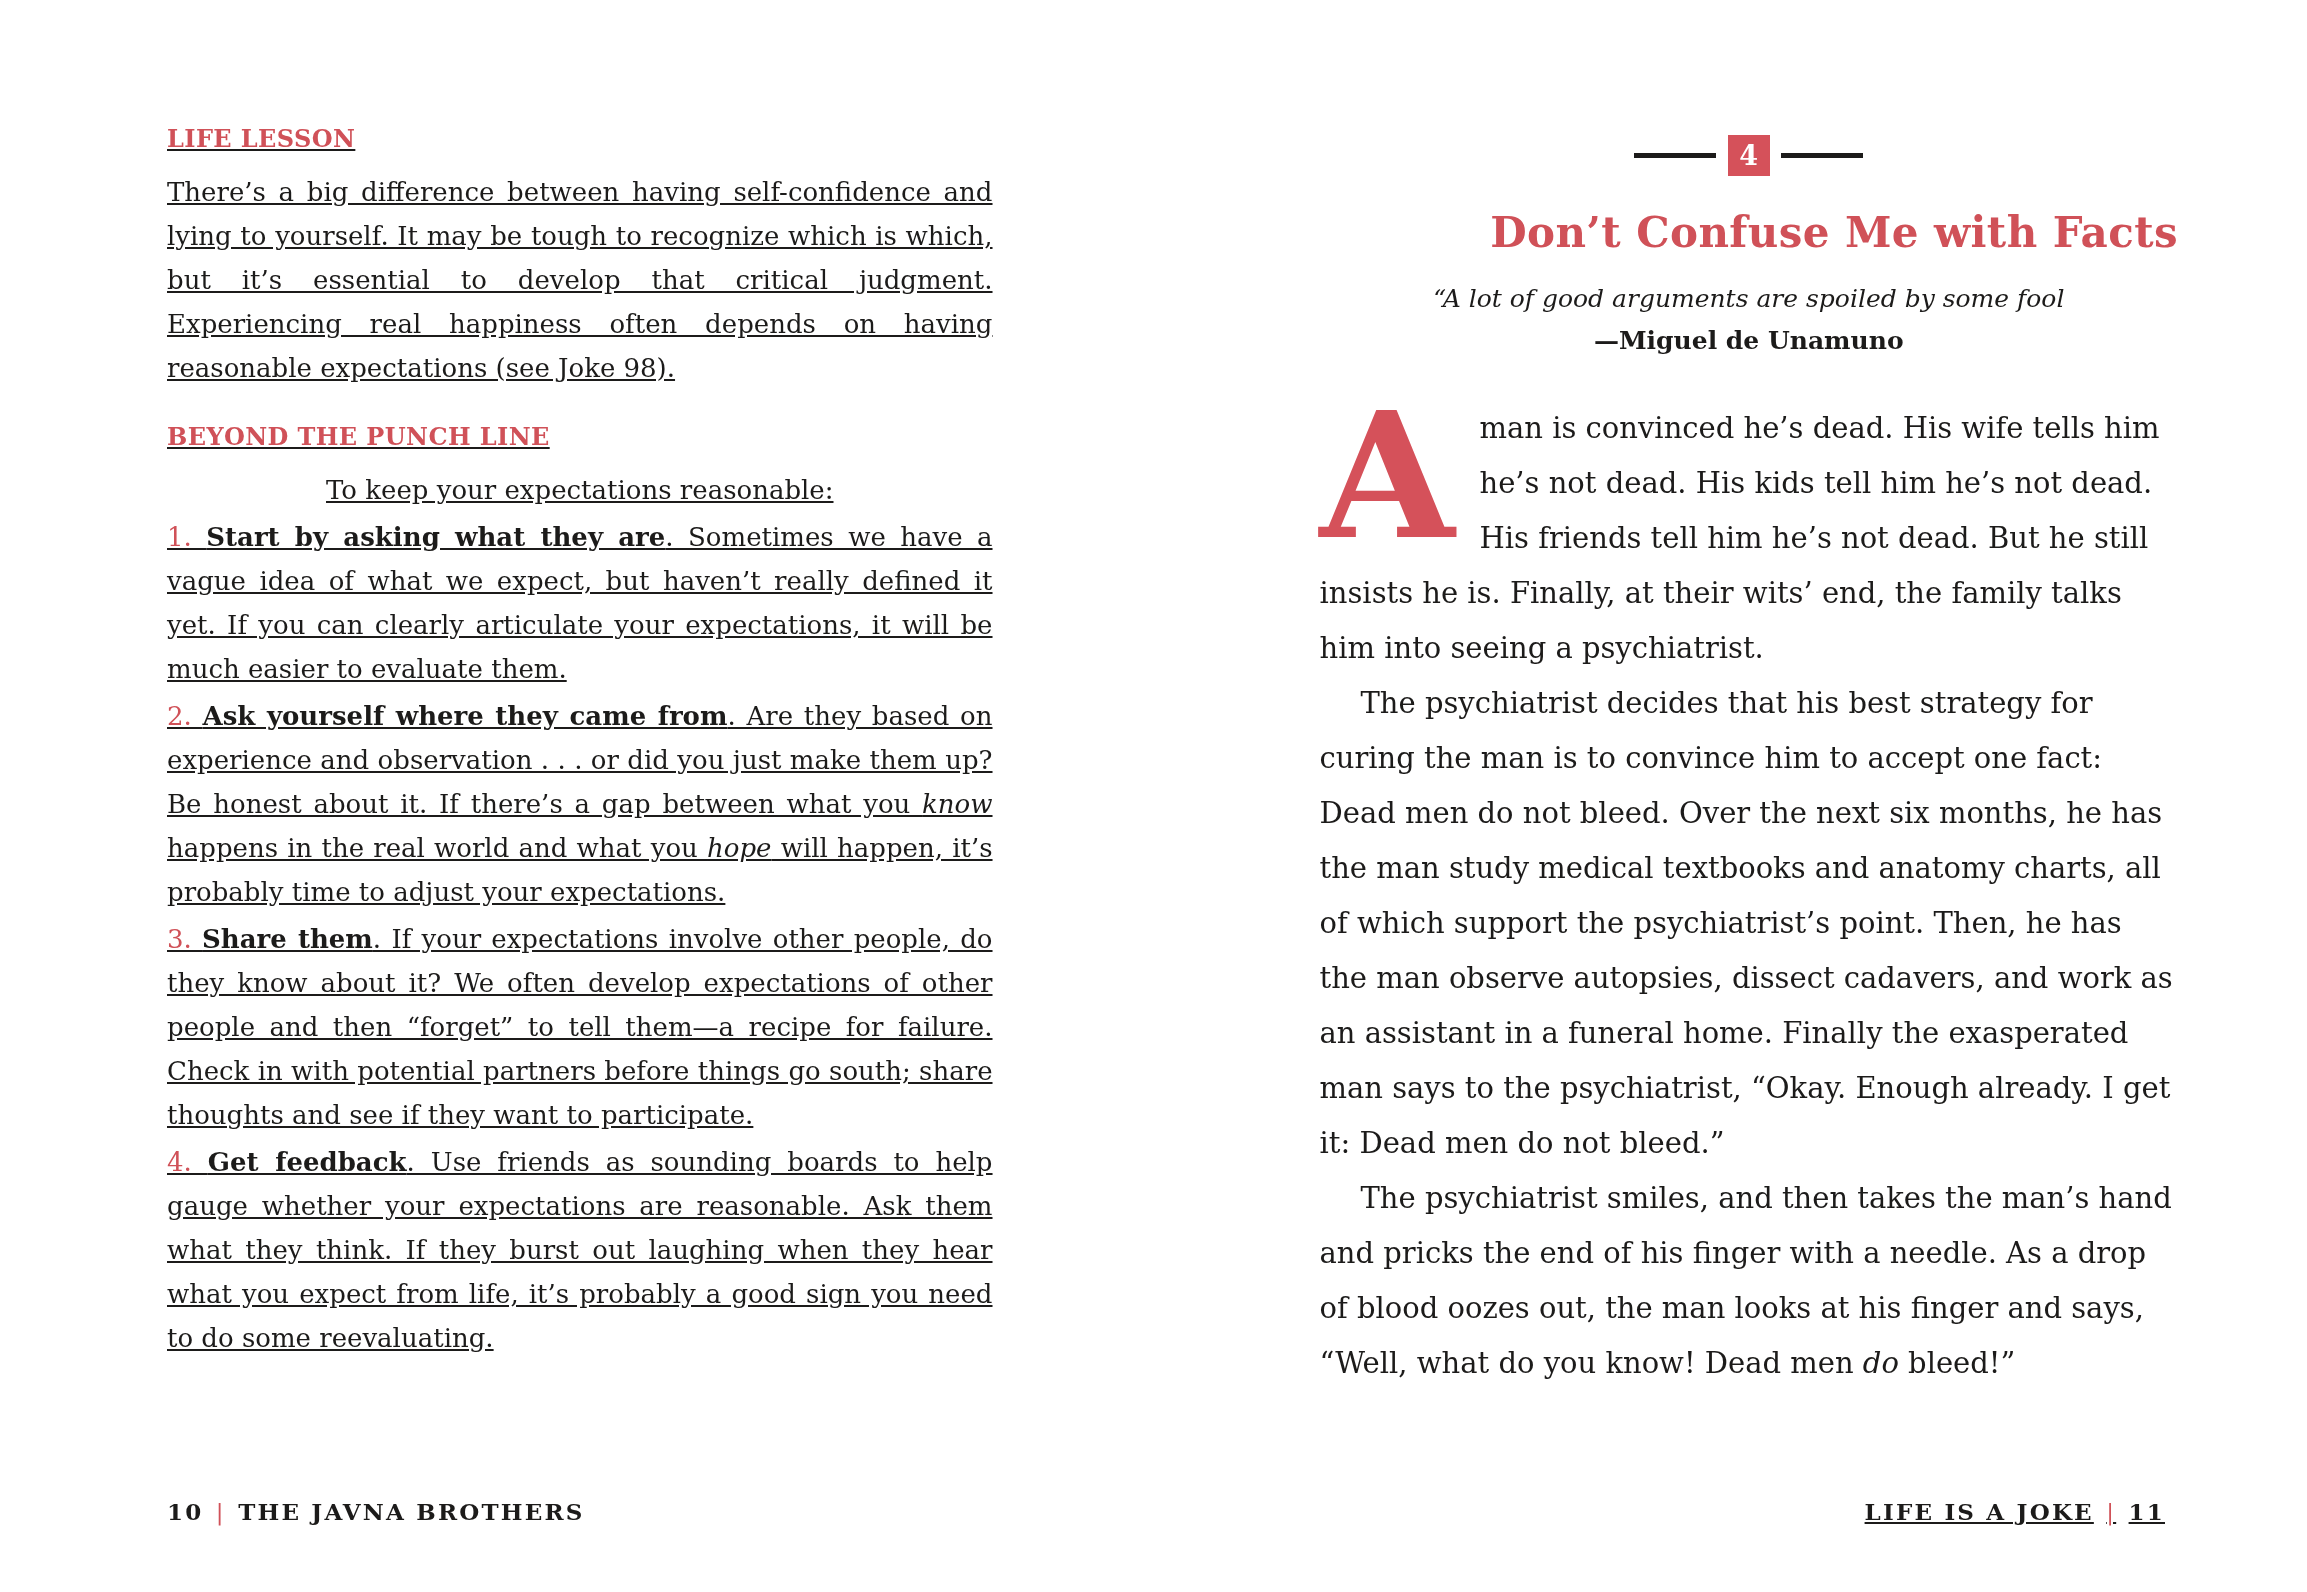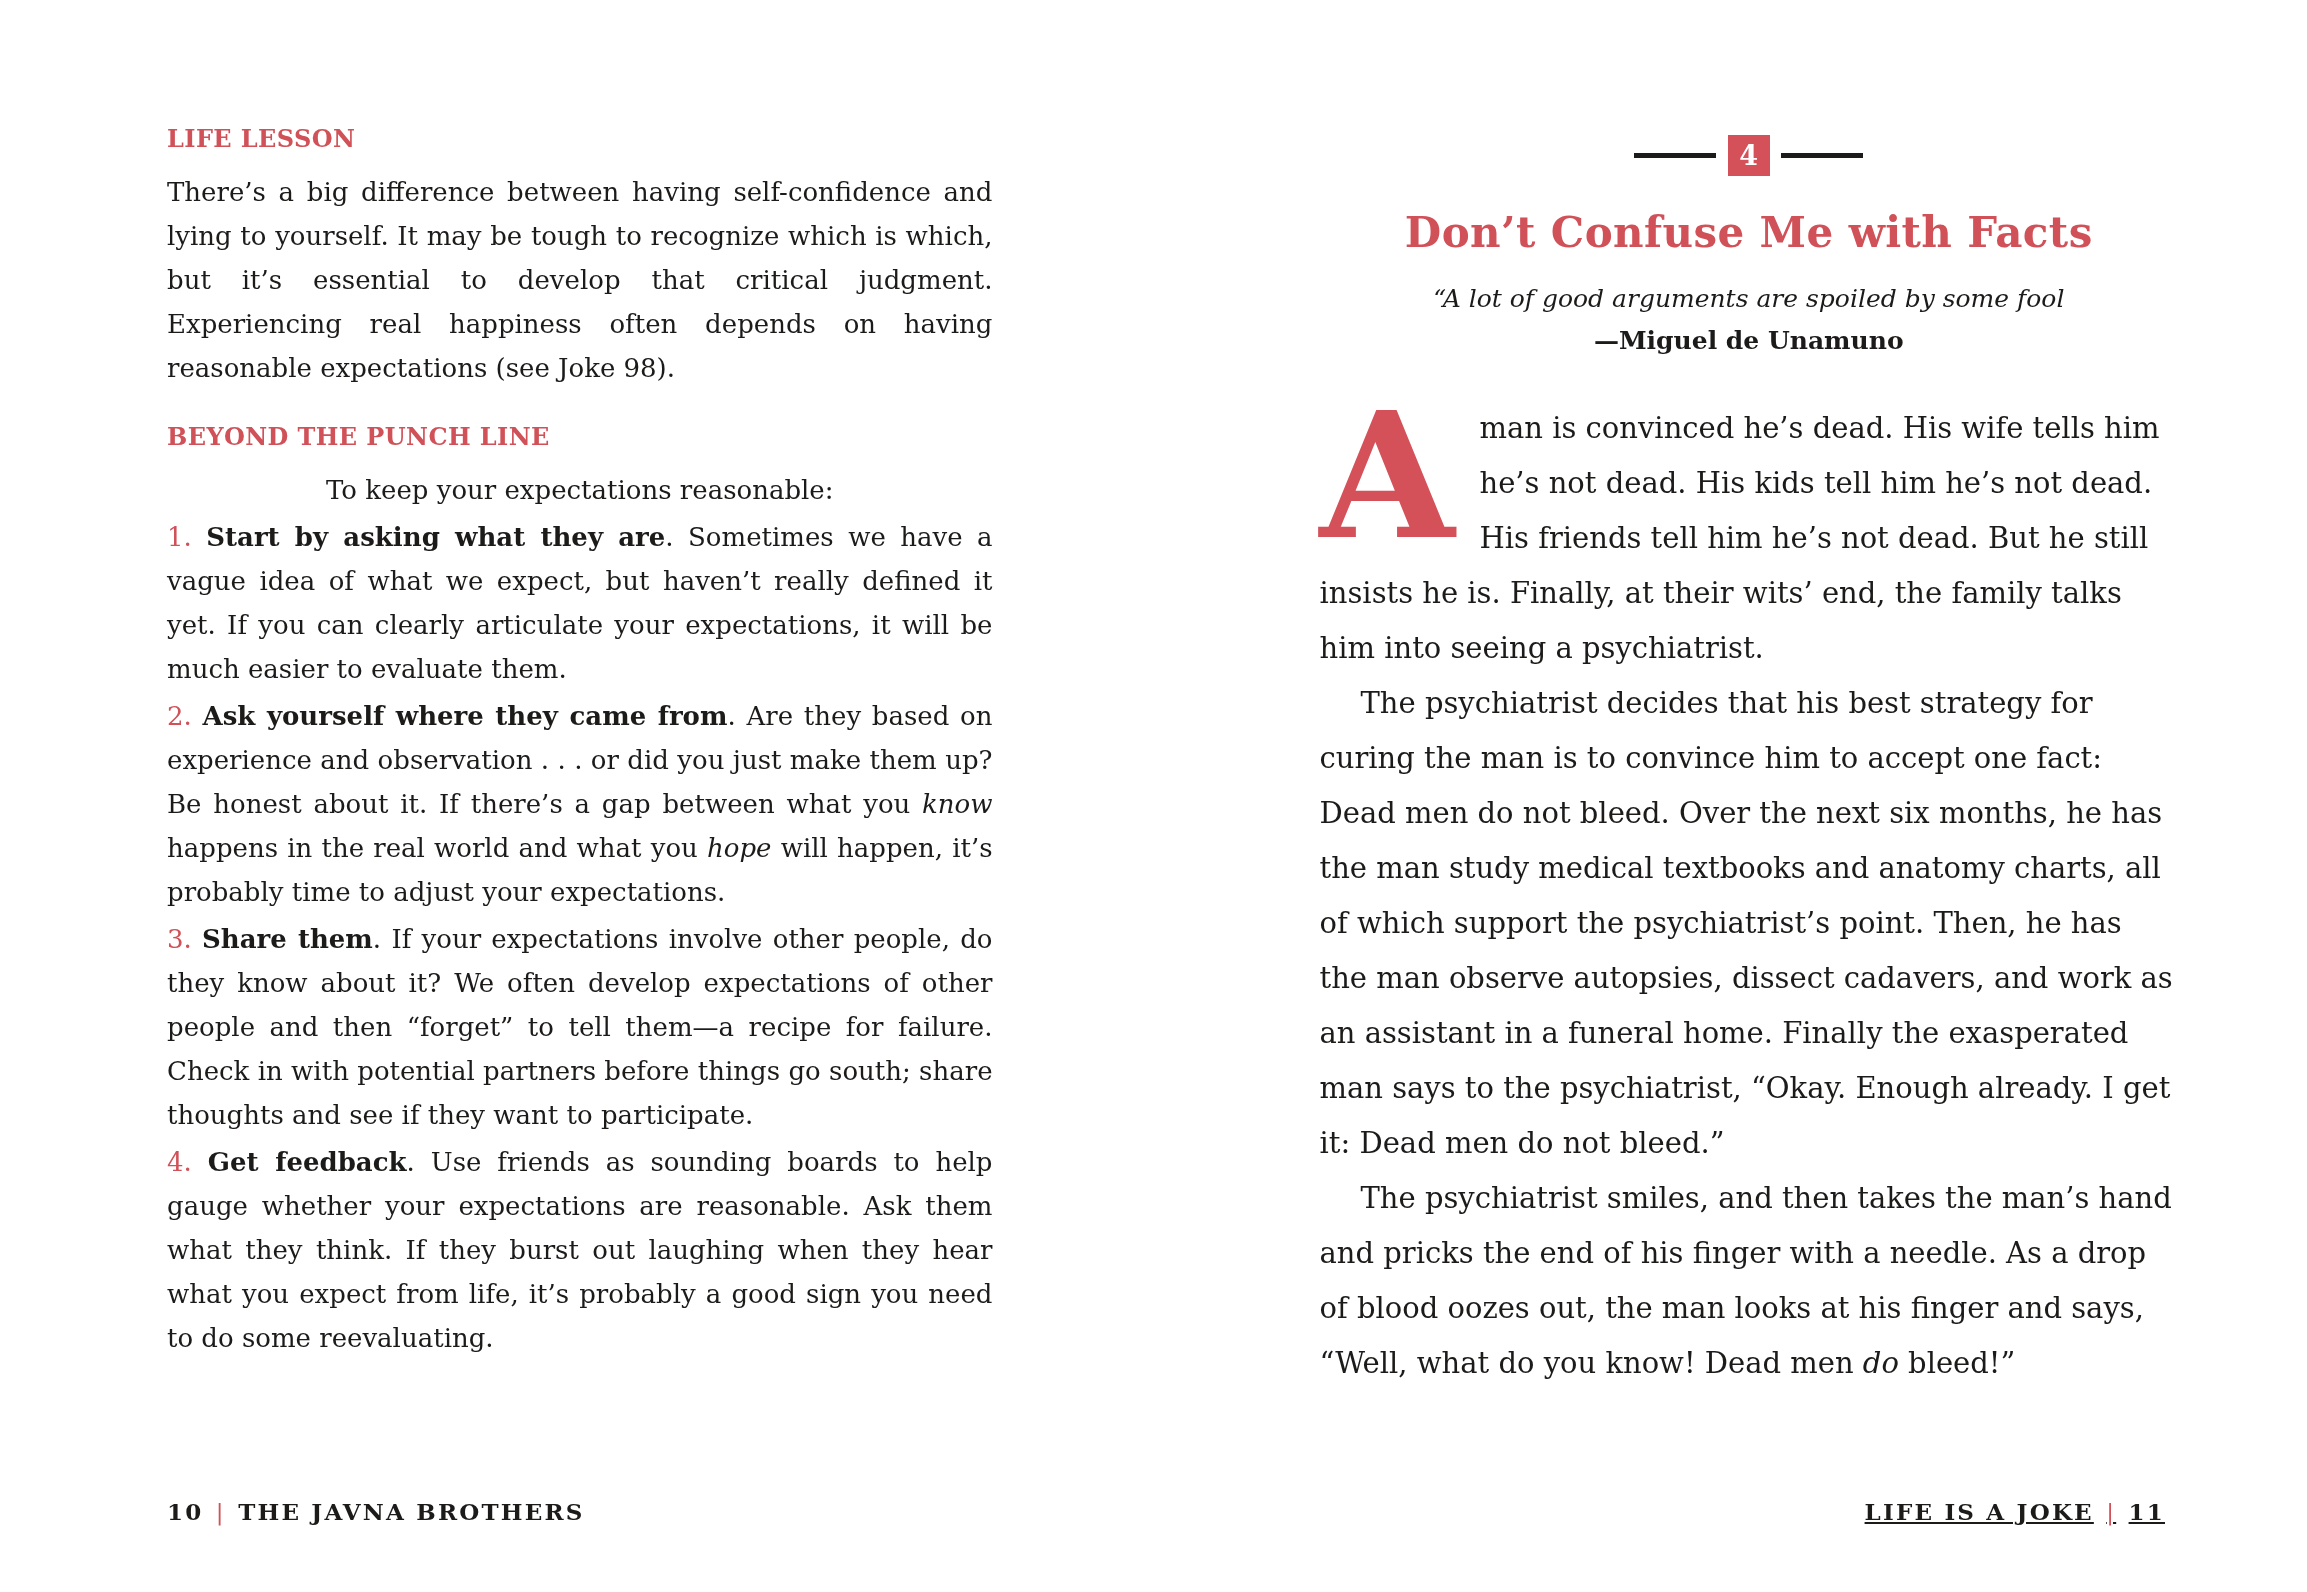--- a/index.html
+++ b/index.html
@@ -3,21 +3,21 @@
 <meta charset="utf-8">
 <style>
   * { margin: 0; padding: 0; box-sizing: border-box; }
   html, body { width: 2307px; height: 1593px; background: #ffffff; }
   body { font-family: "DejaVu Serif", "Liberation Serif", serif; color: #1c1b1a; overflow: hidden; }
 
   .spread { position: relative; width: 2307px; height: 1593px; display: flex; }
   .page { position: relative; width: 1154px; height: 1593px; }
 
   
-  .page-left { padding: 124px 161px 0 167px; }
+  .page-left { padding: 124px 161px 0 167px; text-decoration: underline; }
 
   .section-heading {
     color: #d05158;
     font-weight: bold;
     font-size: 24px;
     line-height: 30px;
     letter-spacing: 0.4px;
     margin-bottom: 16px;
   }
   .section-heading + .body-para { margin-top: 0; }
@@ -78,21 +78,21 @@
     width: 42px;
     height: 41px;
     background: #d5515a;
     color: #ffffff;
     font-weight: bold;
     font-size: 27px;
   }
 
   .chapter-title {
     margin-top: 32px;
-    text-align: center;
+    text-align: right;
     color: #d05158;
     font-weight: bold;
     font-size: 42px;
     line-height: 50px;
     letter-spacing: 0.4px;
   }
 
   .epigraph {
     margin-top: 19.5px;
     text-align: center;

